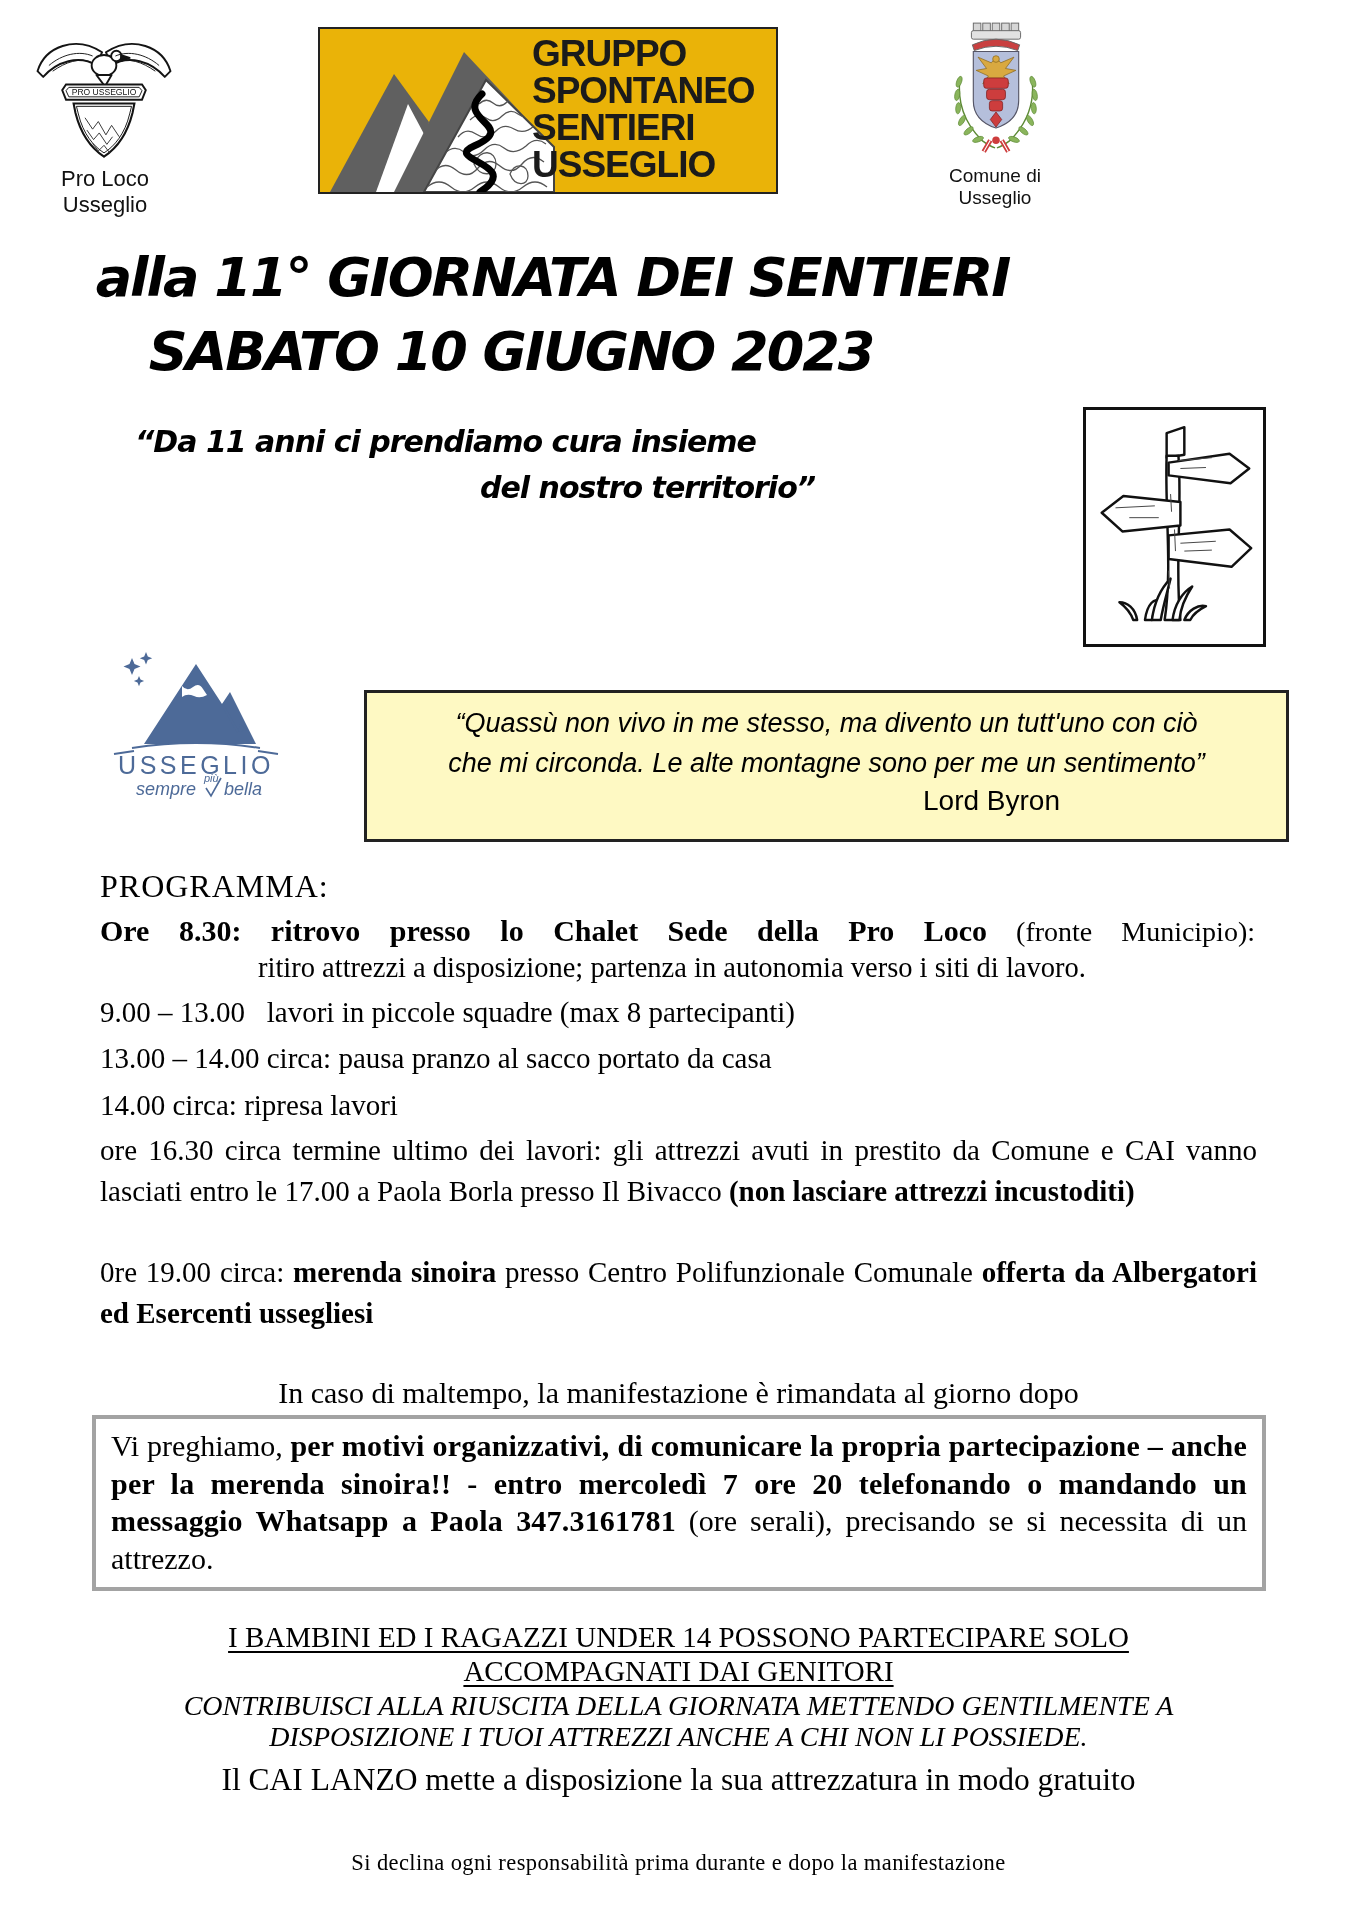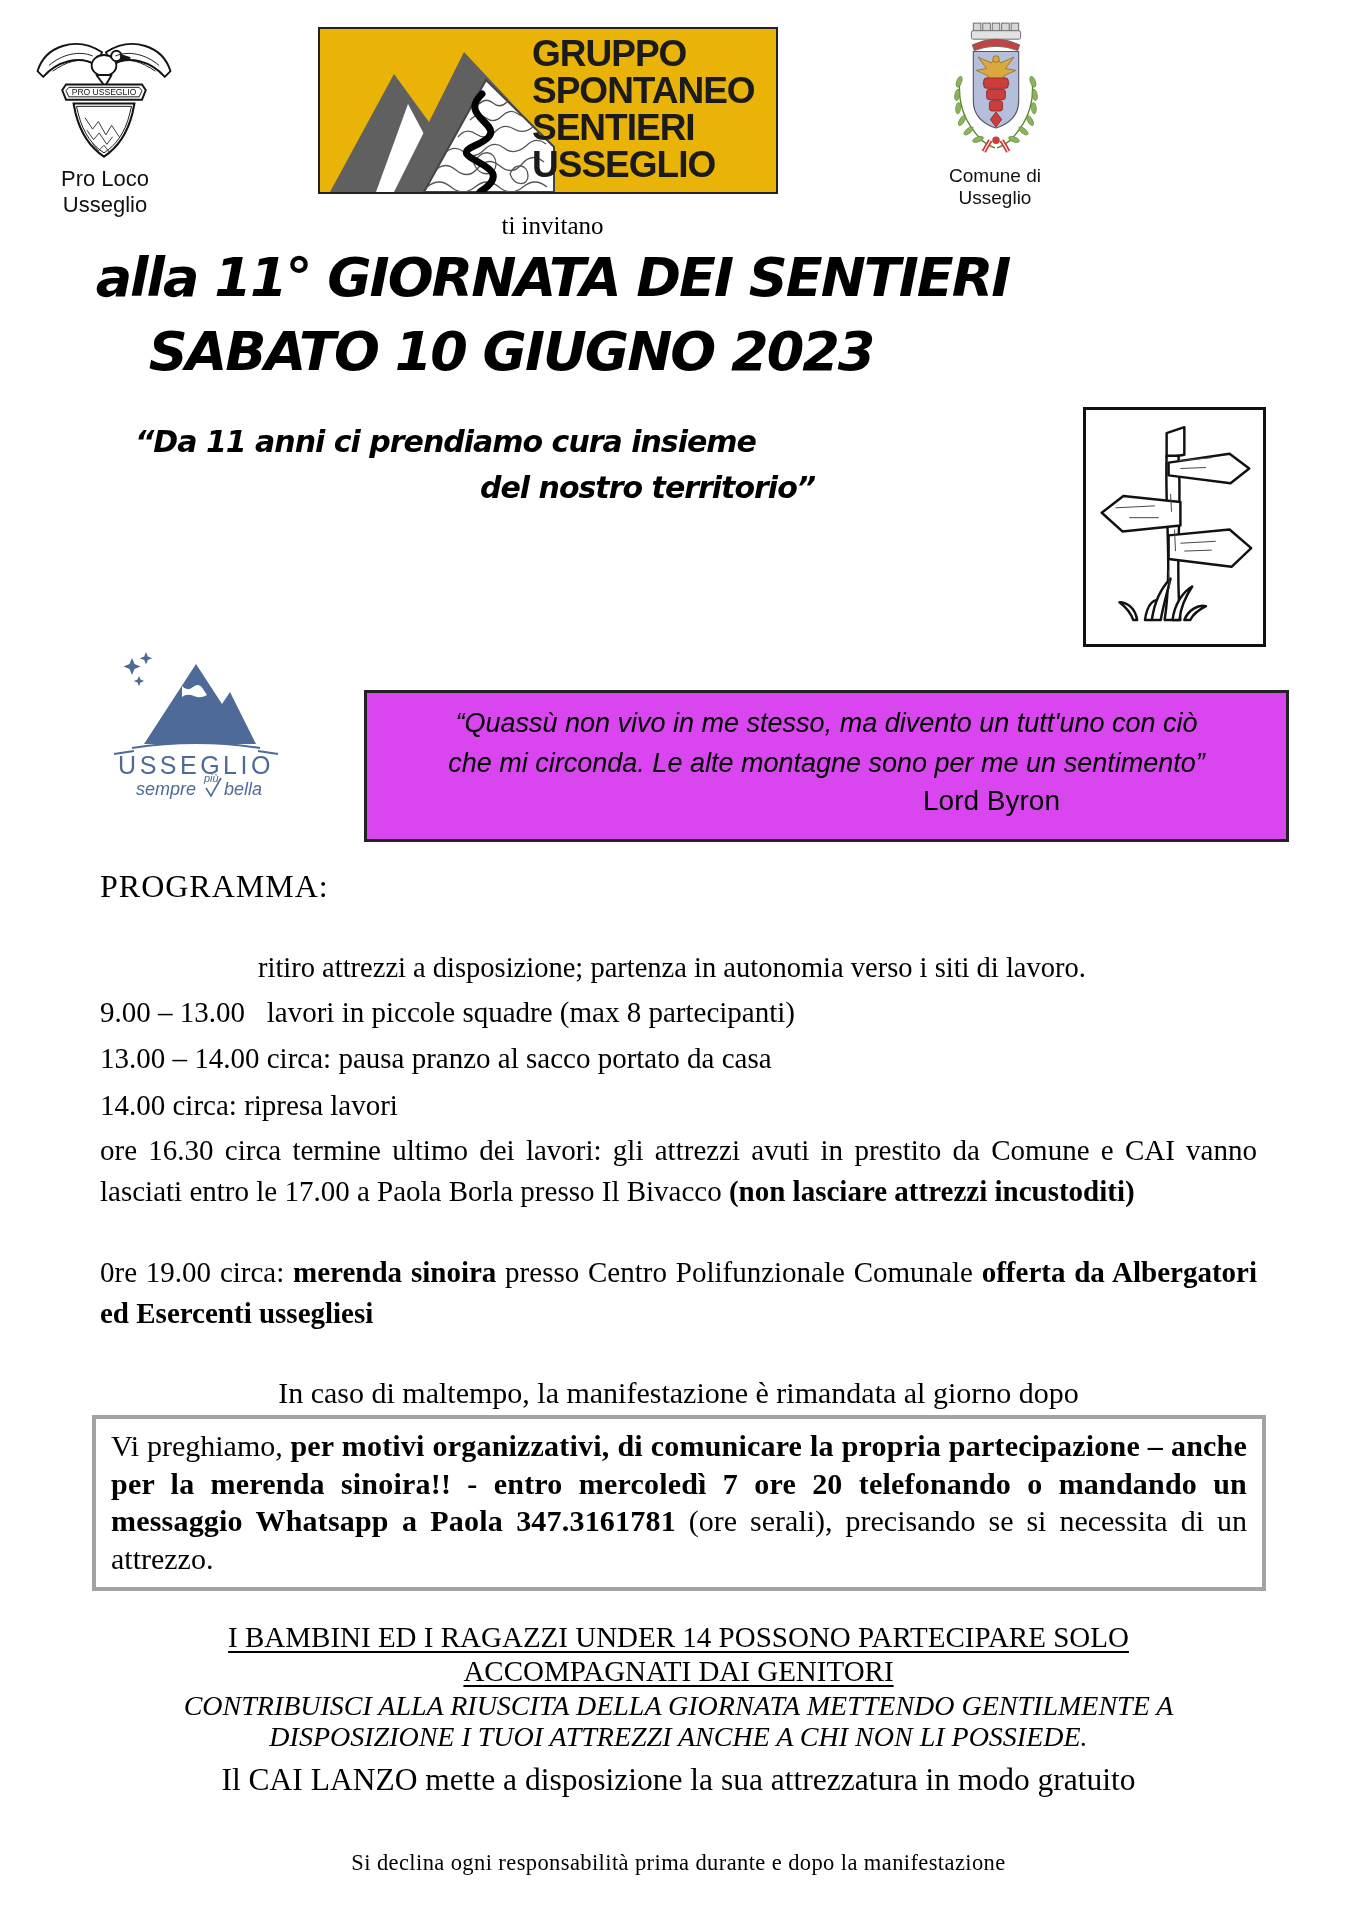--- a/index.html
+++ b/index.html
@@ -19,21 +19,21 @@
   .invite{left:0;top:212px;width:1105px;text-align:center;font-size:25px;}
   .comic{font-family:"DejaVu Sans",sans-serif;font-weight:700;font-style:italic;}
   .title1{left:0;top:246px;width:1105px;text-align:center;font-size:54px;letter-spacing:-2px;white-space:nowrap;}
   .title2{left:0;top:320px;width:1022px;text-align:center;font-size:54px;letter-spacing:-2px;white-space:nowrap;}
   .motto1{left:135px;top:424px;font-size:30px;letter-spacing:-1px;white-space:nowrap;}
   .motto2{left:480px;top:470px;font-size:30px;letter-spacing:-1px;white-space:nowrap;}
 
   .signpost-box{left:1083px;top:407px;width:183px;height:240px;border:3px solid #111;box-sizing:border-box;background:#fff;}
 
   
-  .byron-box{left:364px;top:690px;width:925px;height:152px;border:3px solid #222;box-sizing:border-box;background:#d946ef;}
+  .byron-box{left:364px;top:690px;width:925px;height:152px;border:3px solid #222;box-sizing:border-box;background:#fef9c3;}
   .byron-text{font-family:"Liberation Sans",sans-serif;font-style:italic;font-size:27px;line-height:40px;text-align:center;padding-top:10px;}
   .byron-author{font-family:"Liberation Sans",sans-serif;font-size:28px;text-align:center;padding-left:330px;margin-top:2px;}
 
   
   .prog{font-size:29px;line-height:1.25;}
   .prog-head{left:100px;top:868px;font-size:32px;letter-spacing:1px;}
   .i1{left:100px;top:912px;width:1155px;text-align:justify;text-align-last:justify;}
   .i1 b{font-size:30px;}
   .i1 .reg{font-size:28px;}
   .i1sub{left:258px;top:952px;font-size:28.5px;}
@@ -160,21 +160,20 @@
     </g>
     <path d="M49,138 l-7,12 M61,138 l7,12" stroke="#cd3d3d" stroke-width="5"></path>
     <path d="M49,138 l-7,12 M61,138 l7,12" stroke="#fff" stroke-width="1.2"></path>
     <circle cx="55" cy="138" r="4" fill="#cd3d3d"></circle>
   </svg>
   <div class="abs logo-label small" style="left:915px;top:165px;width:160px;">
     <div>Comune di</div>
     <div>Usseglio</div>
   </div>
 
-  <div class="abs invite">ti invitano</div>
   <div class="abs comic title1">alla 11° GIORNATA DEI SENTIERI</div>
   <div class="abs comic title2">SABATO 10 GIUGNO 2023</div>
   <div class="abs comic motto1">“Da 11 anni ci prendiamo cura insieme</div>
   <div class="abs comic motto2">del nostro territorio”</div>
 
   <div class="abs signpost-box">
     <svg width="177" height="234" viewBox="0 0 180 235">
       <g fill="#fff" stroke="#111" stroke-width="2.5" stroke-linejoin="round">
         <polygon points="82,22 100,16 100,44 82,47"></polygon>
         <path d="M82,45 C80,100 88,160 80,212 L96,212 C90,160 98,100 94,45 Z"></path>
@@ -216,20 +215,21 @@
   <div class="abs byron-box">
     <div class="byron-text">
       <div>“Quassù non vivo in me stesso, ma divento un tutt'uno con ciò</div>
       <div>che mi circonda. Le alte montagne sono per me un sentimento”</div>
     </div>
     <div class="byron-author">Lord Byron</div>
   </div>
 
   <div class="abs prog-head">PROGRAMMA:</div>
 
+  <div class="abs prog i1"><b>Ore 8.30: ritrovo presso lo Chalet Sede della Pro Loco</b><span class="reg"> (fronte Municipio):</span></div>
   <div class="abs i1sub">ritiro attrezzi a disposizione; partenza in autonomia verso i siti di lavoro.</div>
 
   <div class="abs prog i2">9.00 – 13.00   lavori in piccole squadre (max 8 partecipanti)</div>
   <div class="abs prog i3">13.00 – 14.00 circa: pausa pranzo al sacco portato da casa</div>
   <div class="abs prog i4">14.00 circa: ripresa lavori</div>
 
   <div class="abs prog i5"><span>ore 16.30 circa termine ultimo dei lavori: gli attrezzi avuti in prestito da Comune e CAI vanno lasciati entro le 17.00 a Paola Borla presso Il Bivacco </span><b>(non lasciare attrezzi incustoditi)</b></div>
 
   <div class="abs prog i6"><span>0re 19.00 circa: </span><b>merenda sinoira</b><span> presso Centro Polifunzionale Comunale </span><b>offerta da Albergatori ed Esercenti ussegliesi</b></div>
 

